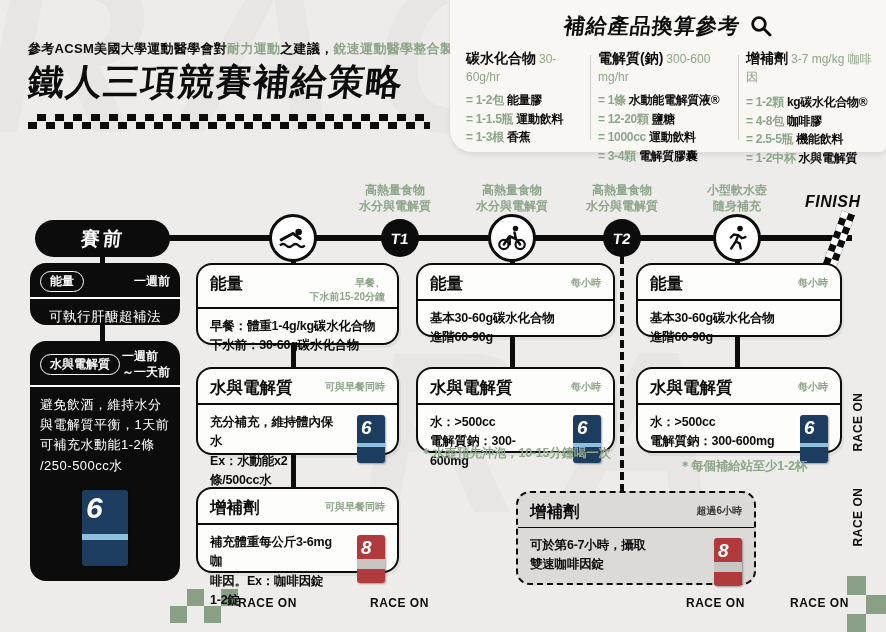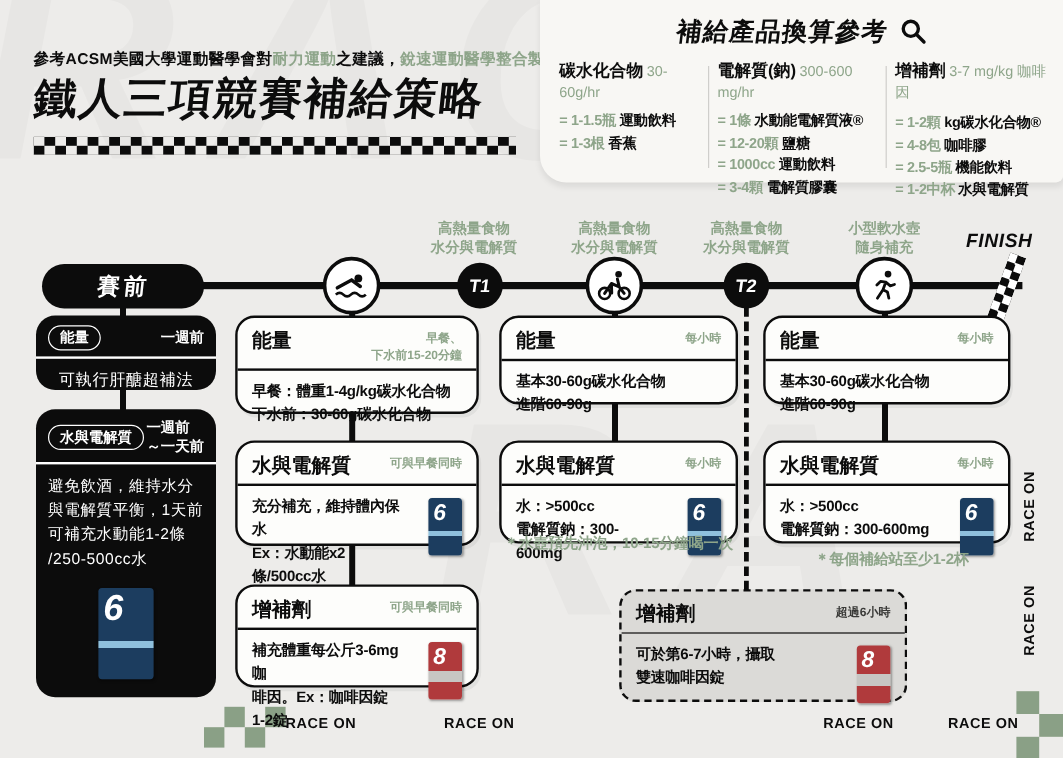--- a/index.html
+++ b/index.html
@@ -115,20 +115,21 @@
           <circle cx="10" cy="10" r="6.3"></circle>
           <path d="M14.8 14.8 L21 21" stroke-linecap="round"></path>
         </svg>
     </div>
     <div class="ref-div" style="left:140px;"></div>
     <div class="ref-div" style="left:288px;"></div>
 
     <div class="ref-col c1">
       <div class="ref-head"><span>碳水化合物</span><span class="ref-unit">30-60g/hr</span></div>
       <div class="ref-items">
+        <div class="ref-item"><span class="qty">= 1-2包</span><span class="nm">能量膠</span></div>
         <div class="ref-item"><span class="qty">= 1-1.5瓶</span><span class="nm">運動飲料</span></div>
         <div class="ref-item"><span class="qty">= 1-3根</span><span class="nm">香蕉</span></div>
       </div>
     </div>
 
     <div class="ref-col c2">
       <div class="ref-head"><span>電解質(鈉)</span><span class="ref-unit">300-600 mg/hr</span></div>
       <div class="ref-items">
         <div class="ref-item"><span class="qty">= 1條</span><span class="nm">水動能電解質液®</span></div>
         <div class="ref-item"><span class="qty">= 12-20顆</span><span class="nm">鹽糖</span></div>

